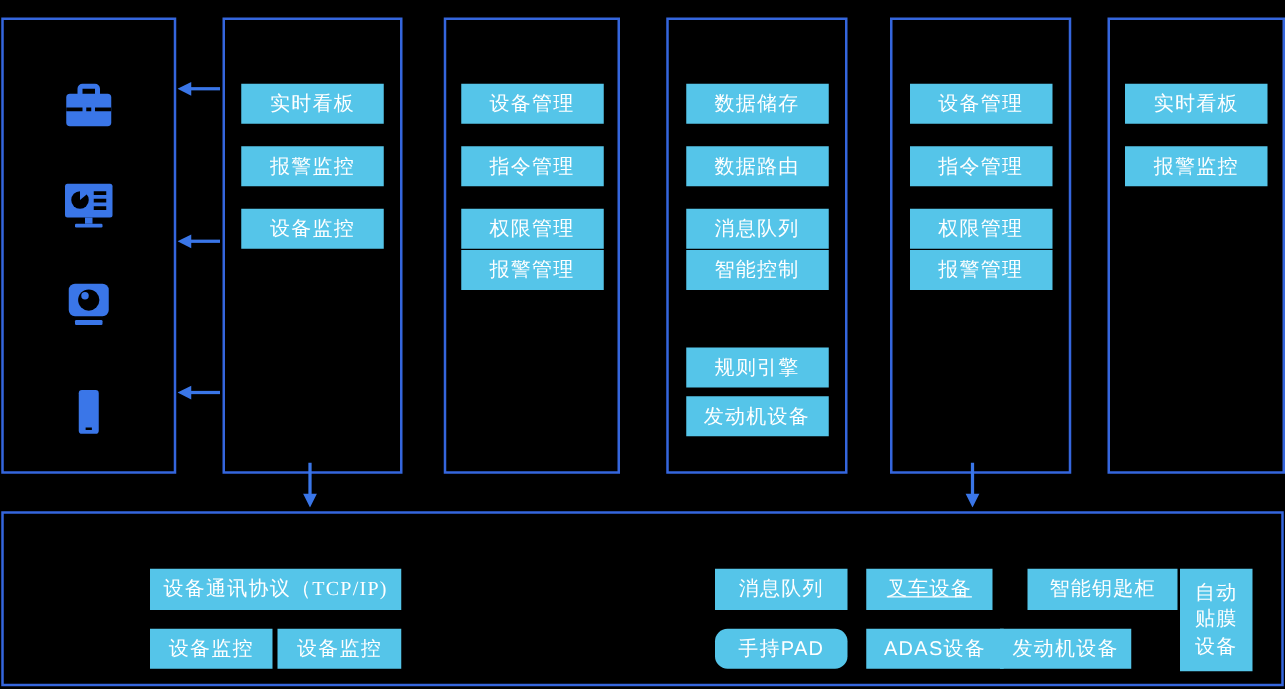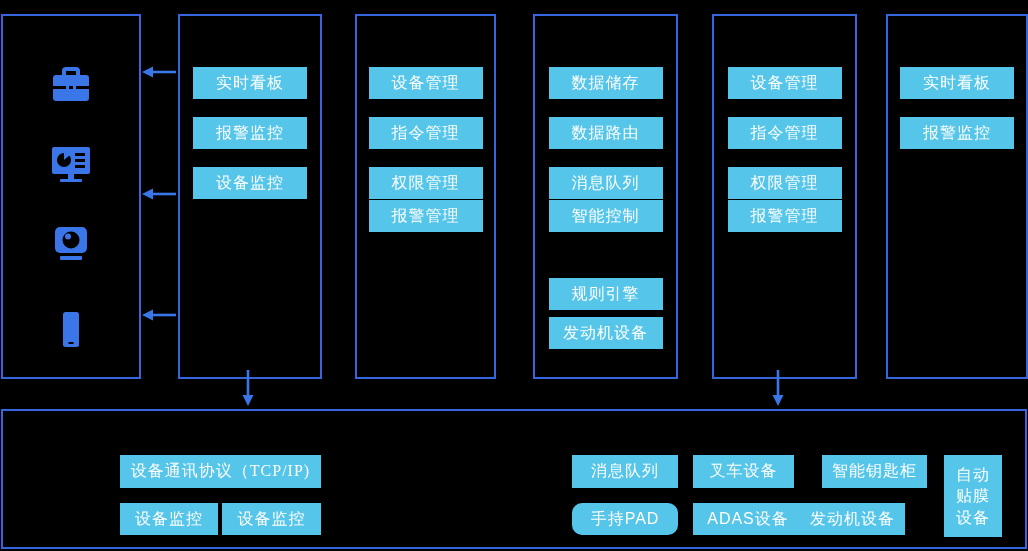--- a/index.html
+++ b/index.html
@@ -25,22 +25,22 @@
   .ad0{left:242px}.ad1{left:772px}
   .bottom-box{position:absolute;left:1px;top:409px;width:1026px;height:140px;
        border:2px solid #3566dd;background:#000;box-sizing:border-box;}
   .bbtn{position:absolute;background:#55c5e9;color:#fff;font-size:16px;letter-spacing:1px;
        display:flex;align-items:center;justify-content:center;white-space:nowrap;box-sizing:border-box;}
   .b-protocol{left:120px;top:455px;width:201px;height:33px;font-family:Liberation Serif, serif;}
   .b-dm1{left:120px;top:503px;width:98px;height:32px;}
   .b-dm2{left:222px;top:503px;width:99px;height:32px;}
   .b-cam{left:449px;top:455px;width:106px;height:33px;}
   .b-mt{left:572px;top:455px;width:106px;height:33px;}
-  .b-fork{left:693px;top:455px;width:101px;height:33px;}
-  .b-key{left:822px;top:455px;width:105px;height:33px;font-family:Liberation Mono, monospace;}
+  .b-fork{left:693px;top:455px;width:101px;height:33px;text-decoration:underline;}
+  .b-key{left:822px;top:455px;width:120px;height:33px;font-family:Liberation Mono, monospace;}
   .b-sensor{left:449px;top:503px;width:106px;height:32px;margin-top:48px;}
   .b-pad{left:572px;top:503px;width:106px;height:32px;border-radius:10px;}
   .b-adas{left:693px;top:503px;width:110px;height:32px;}
   .b-engine{left:800px;top:503px;width:105px;height:32px;}
   .b-film{left:944px;top:455px;width:58px;height:82px;white-space:normal;
           padding:0 11px;text-align:center;line-height:1.35;}
 </style>
 </head>
 <body>
 

